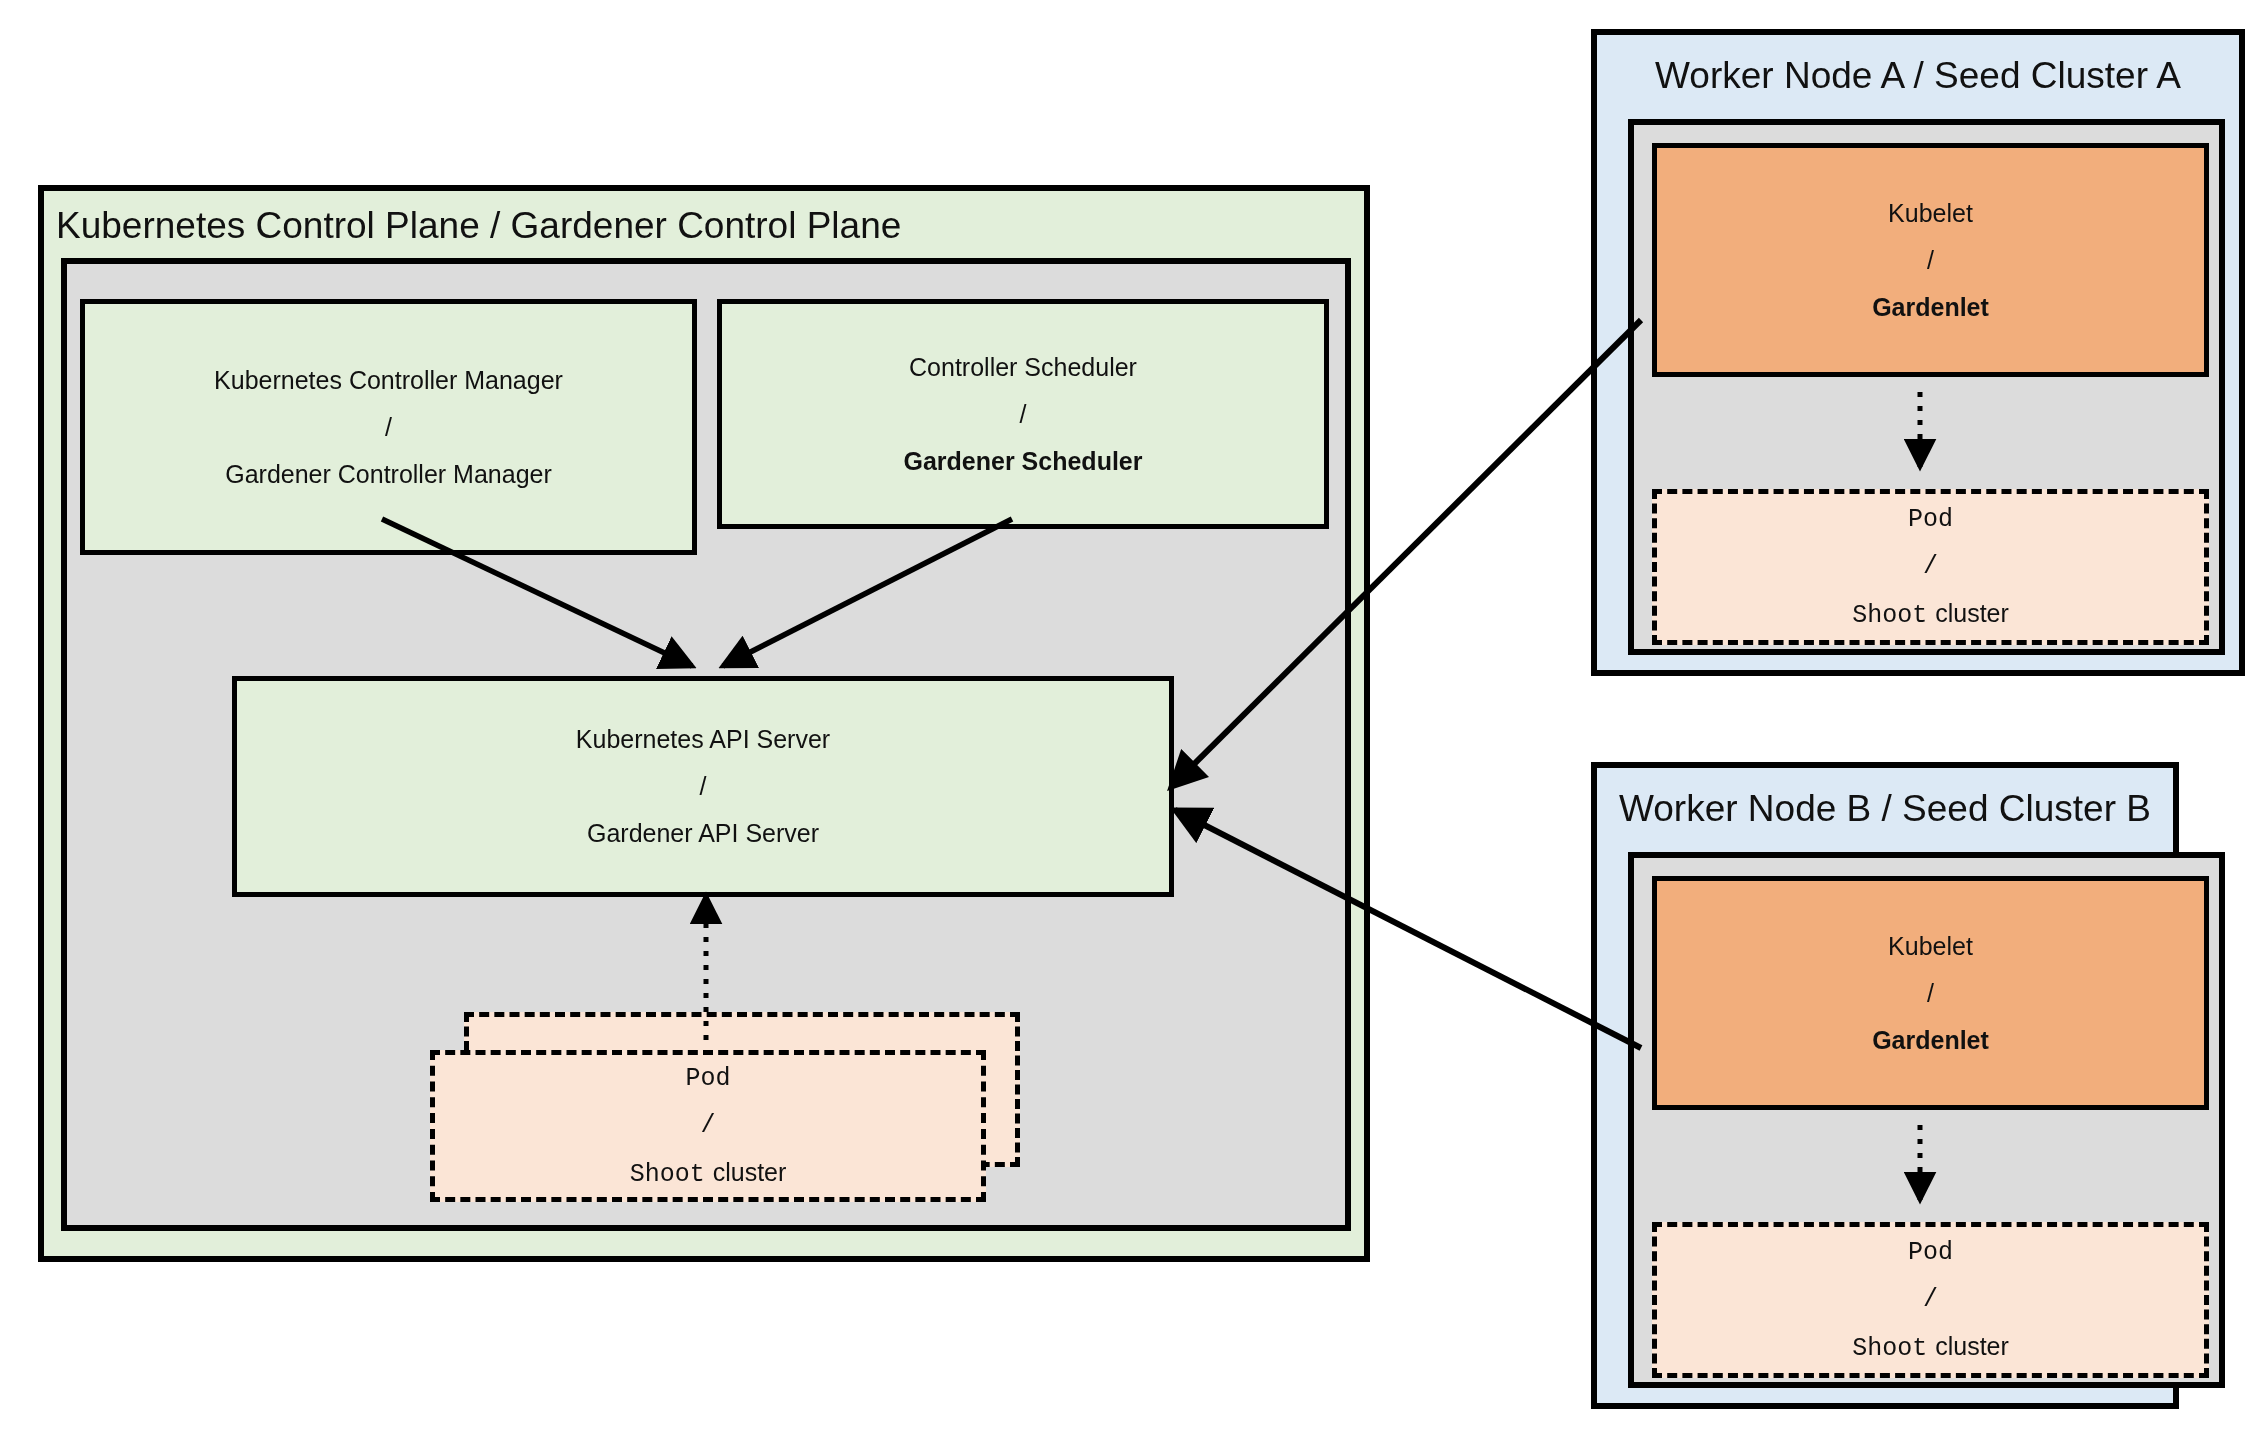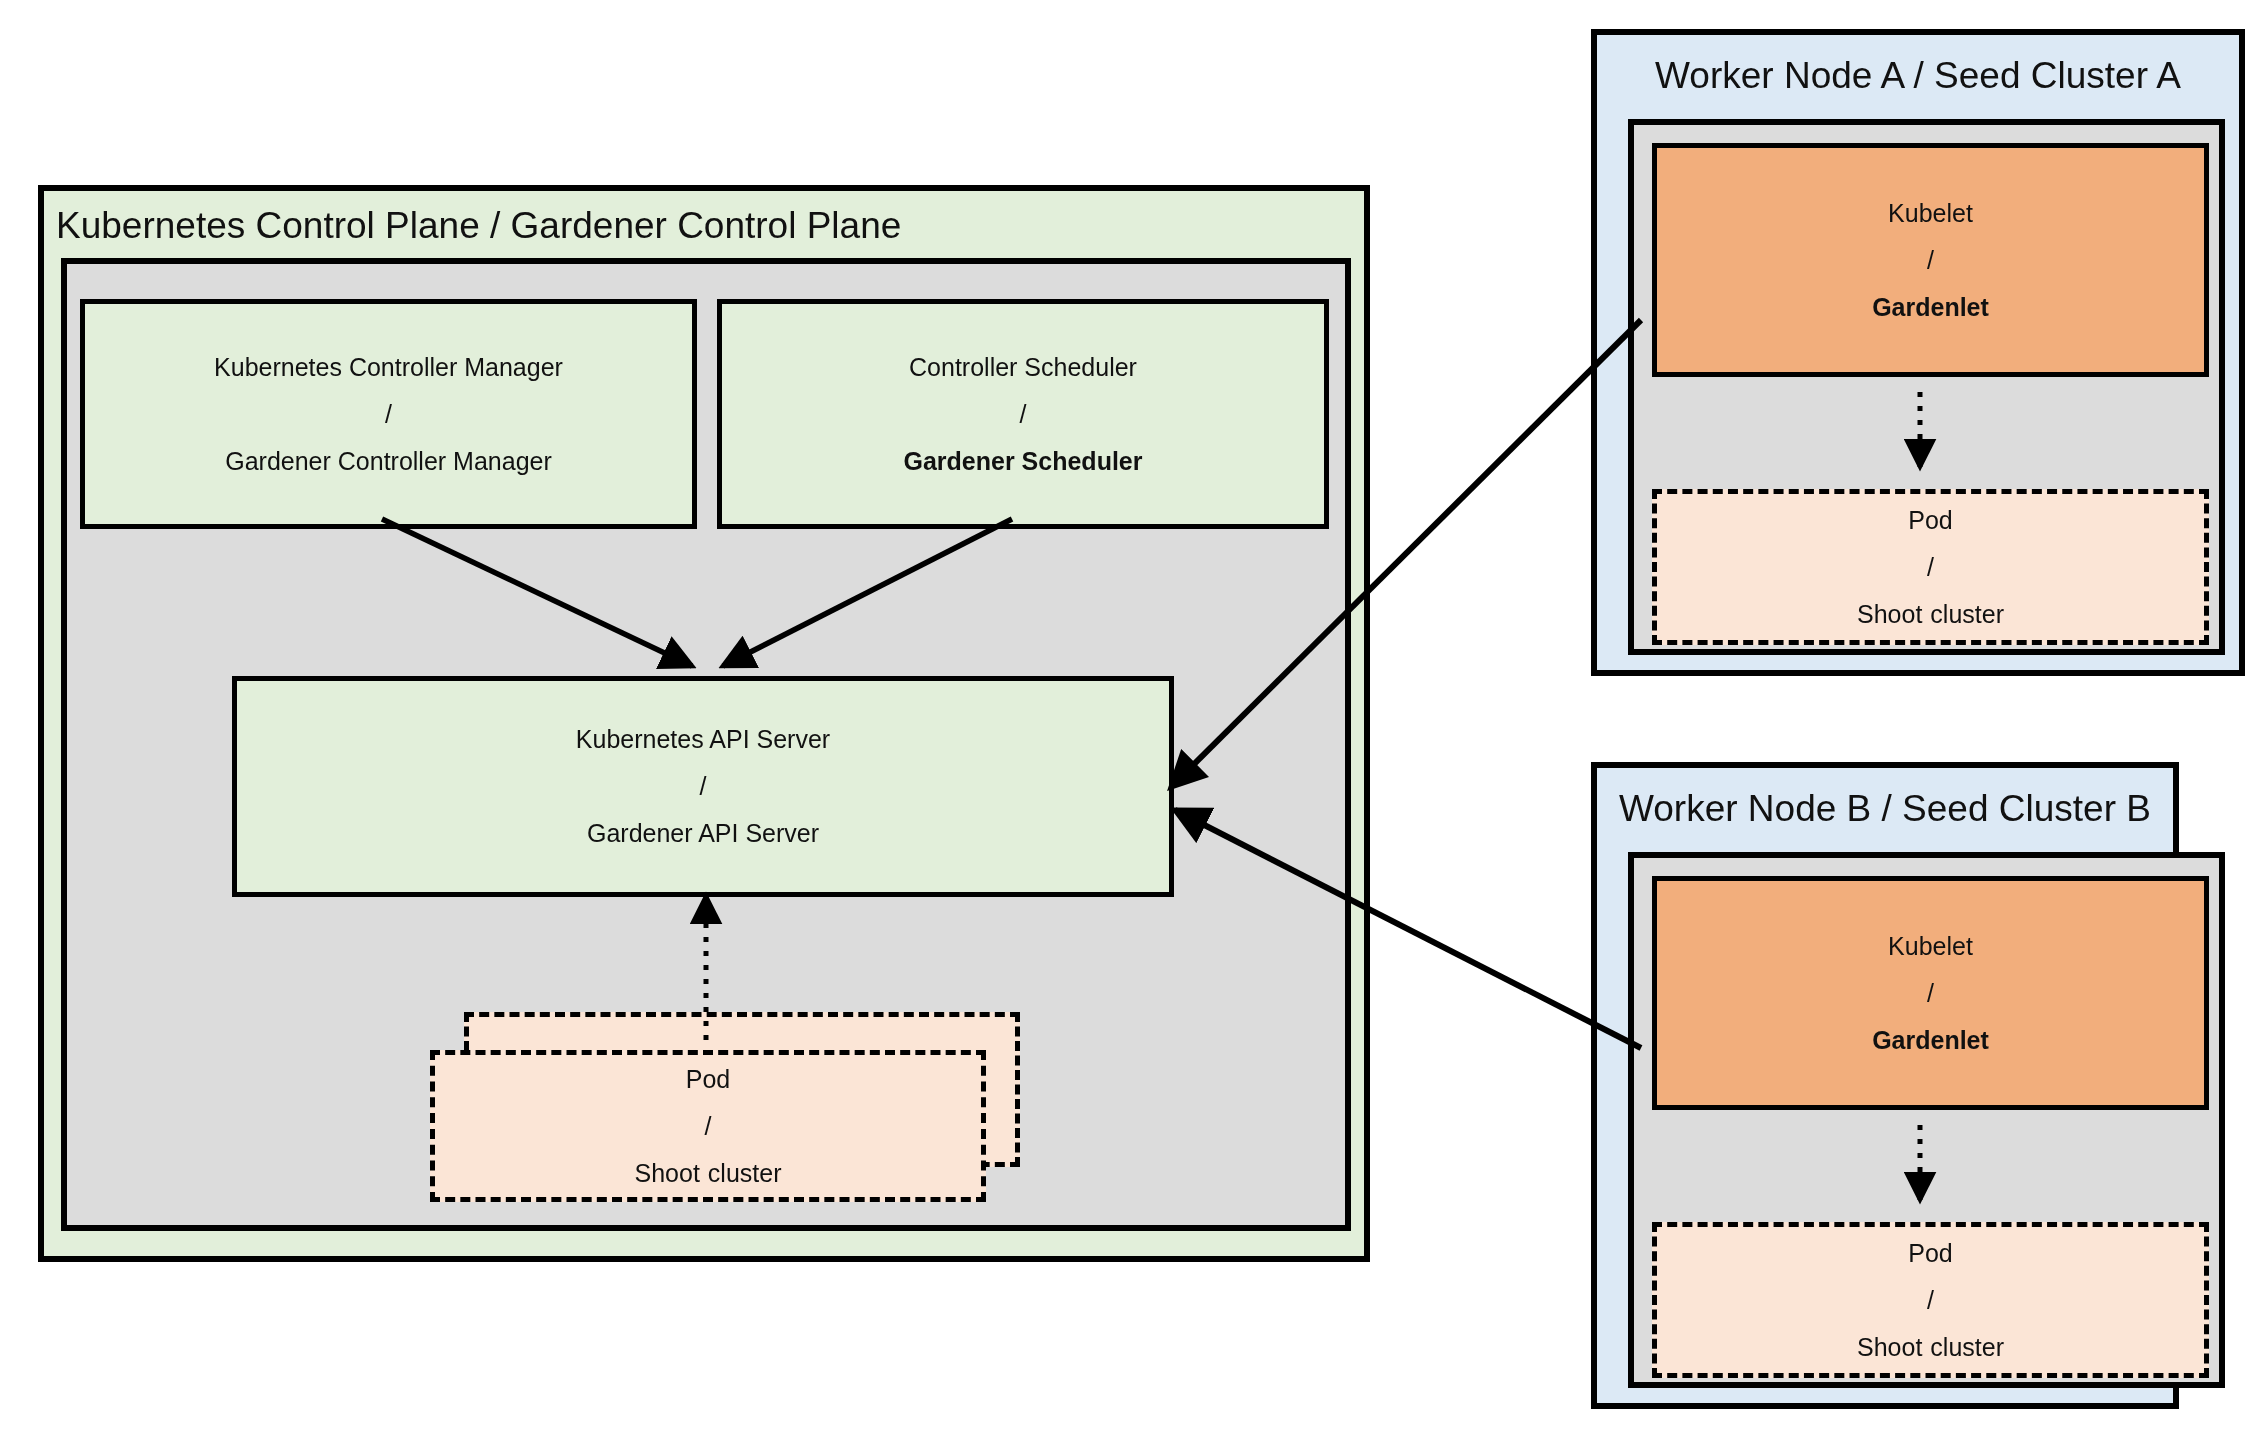--- a/index.html
+++ b/index.html
@@ -23,42 +23,42 @@
   .node{
     border:5px solid var(--line-black);
     display:flex;flex-direction:column;justify-content:center;align-items:center;
     text-align:center;
   }
   .node.green-box{background:var(--panel-green);}
   .node.orange-box{background:var(--box-orange);}
   .node.peach-box{background:var(--box-peach);}
   .node.dashed{border:5px dashed var(--line-black);}
   .tline{font-size:25px;line-height:47px;white-space:nowrap;}
-  .mono{font-family:Liberation Sans, sans-serif;}
+  .mono{font-family:Liberation Mono, monospace;}
   .bold{font-weight:700;}
   .semi{font-weight:400;text-align:right;}
   .cluster-word{margin-left:8px;}
   .panel-title{
     position:absolute;left:0;right:0;font-size:37px;white-space:nowrap;
   }
   .title-left{left:12px;right:auto;top:6px;line-height:58px;}
   .title-center{top:0;line-height:82px;text-align:center;}
   .arrows{position:absolute;left:0;top:0;width:2266px;height:1434px;pointer-events:none;}
 </style>
 </head>
 <body>
 
 <div class="canvas">
 
   <div class="panel green-bg" style="left:38px;top:185px;width:1332px;height:1077px;">
     <div class="panel-title title-left">Kubernetes Control Plane / Gardener Control Plane</div>
 
     <div class="graybox" style="left:17px;top:67px;width:1290px;height:973px;">
 
-      <div class="node green-box" style="left:13px;top:35px;width:617px;height:230px;">
+      <div class="node green-box" style="left:13px;top:35px;width:617px;height:256px;">
         <div class="tline">Kubernetes Controller Manager</div>
         <div class="tline">/</div>
         <div class="tline">Gardener Controller Manager</div>
       </div>
 
       <div class="node green-box" style="left:650px;top:35px;width:612px;height:230px;">
         <div class="tline">Controller Scheduler</div>
         <div class="tline">/</div>
         <div class="tline bold">Gardener Scheduler</div>
       </div>

